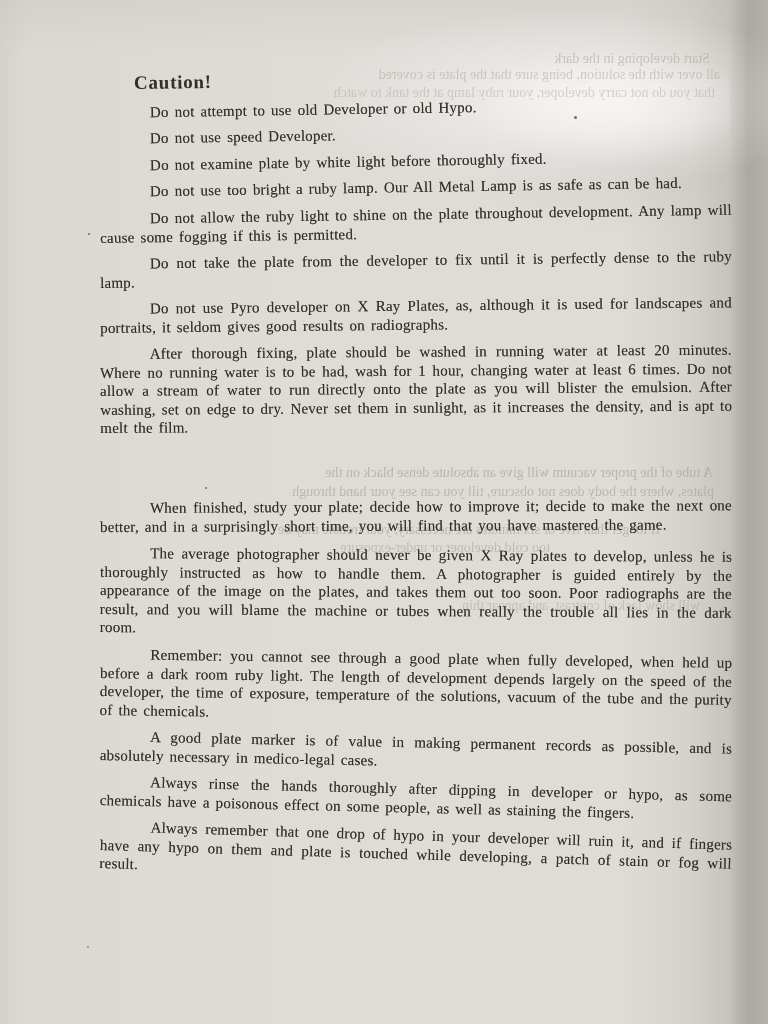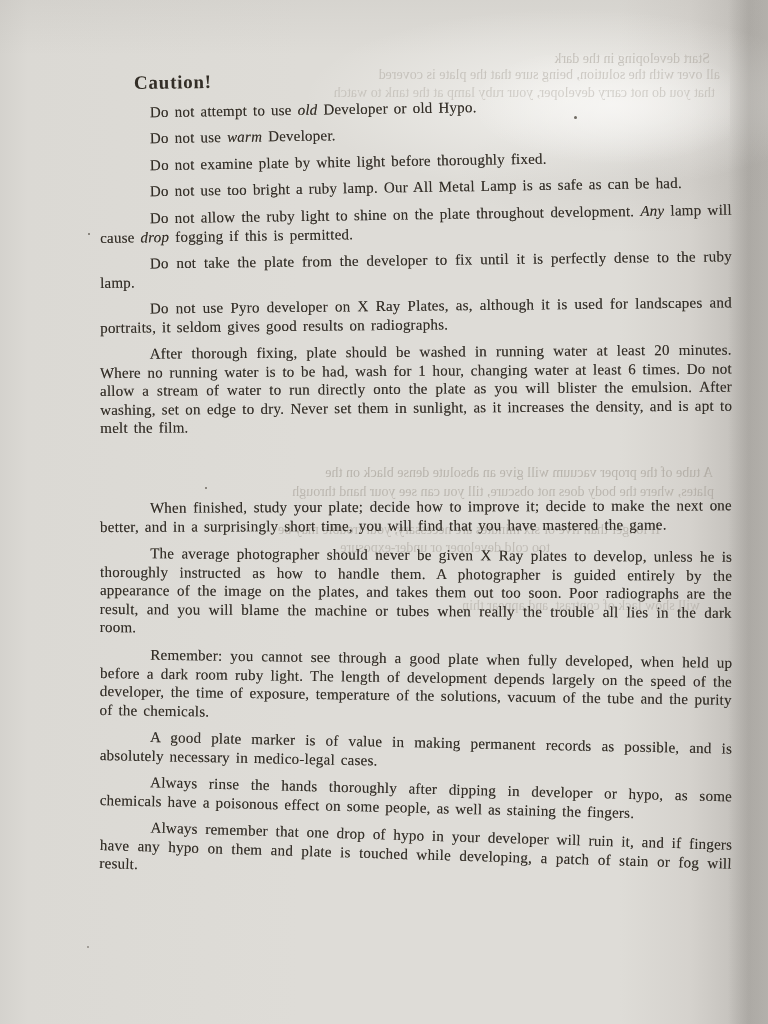--- a/index.html
+++ b/index.html
@@ -39,21 +39,21 @@
     font-size:19px;font-weight:bold;letter-spacing:0.04em;
     margin:0 0 11px 34px;
     transform:rotate(-0.8deg);transform-origin:left center;
   }
   .para{
     margin:0 0 8px 0;
     text-indent:50px;
     transform-origin:left center;
     text-shadow:0 0 0.6px rgba(51,46,39,0.55);
   }
-  .it{font-style:italic;}
+  .it{}
   .r1{transform:rotate(-0.9deg);}
   .r2{transform:rotate(-0.9deg);}
   .r3{transform:rotate(-0.95deg);}
   .r4{transform:rotate(-0.9deg);}
   .r5{transform:rotate(-0.85deg);}
   .r6{transform:rotate(-0.7deg);}
   .r7{transform:rotate(-0.6deg);}
   .r8{transform:rotate(-0.4deg);margin-bottom:62px;}
   .r9{transform:rotate(-0.25deg);}
   .r10{transform:rotate(0.35deg);}
@@ -97,24 +97,24 @@
   <div class="ghost g2">that you do not carry developer, your ruby lamp at the tank to watch</div>
   <div class="ghost g3">A tube of the proper vacuum will give an absolute dense black on the</div>
   <div class="ghost g4">plates, where the body does not obscure, till you can see your hand through</div>
   <div class="ghost g5">If longer than five or six minutes are necessary, your trouble may be</div>
   <div class="ghost g6">too cold developer or under-exposure</div>
   <div class="ghost g7">will show lack of contrast, and appear thin</div>
 
   <main class="column">
     <h1 class="heading">Caution!</h1>
     <p class="para r1"><span>Do not attempt to use </span><span class="it">old</span><span> Developer or old Hypo.</span></p>
-    <p class="para r2"><span>Do not use </span><span class="it">warm</span><span> Developer.</span></p>
+    <p class="para r2"><span>Do not use </span><span class="it">speed</span><span> Developer.</span></p>
     <p class="para r3"><span>Do not examine plate by white light before thoroughly fixed.</span></p>
     <p class="para r4"><span>Do not use too bright a ruby lamp. Our All Metal Lamp is as safe as can be had.</span></p>
-    <p class="para r5"><span>Do not allow the ruby light to shine on the plate throughout development. </span><span class="it">Any</span><span> lamp will cause </span><span class="it">drop</span><span> fogging if this is permitted.</span></p>
+    <p class="para r5"><span>Do not allow the ruby light to shine on the plate throughout development. </span><span class="it">Any</span><span> lamp will cause </span><span class="it">some</span><span> fogging if this is permitted.</span></p>
     <p class="para r6"><span>Do not take the plate from the developer to fix until it is perfectly dense to the ruby lamp.</span></p>
     <p class="para r7"><span>Do not use Pyro developer on X Ray Plates, as, although it is used for landscapes and portraits, it seldom gives good results on radiographs.</span></p>
     <p class="para r8"><span>After thorough fixing, plate should be washed in running water at least 20 minutes. Where no running water is to be had, wash for 1 hour, changing water at least 6 times. Do not allow a stream of water to run directly onto the plate as you will blister the emulsion. After washing, set on edge to dry. Never set them in sunlight, as it increases the density, and is apt to melt the film.</span></p>
     <p class="para r9"><span>When finished, study your plate; decide how to improve it; decide to make the next one better, and in a surprisingly short time, you will find that you have mastered the game.</span></p>
     <p class="para r10"><span>The average photographer should never be given X Ray plates to develop, unless he is thoroughly instructed as how to handle them. A photographer is guided entirely by the appearance of the image on the plates, and takes them out too soon. Poor radiographs are the result, and you will blame the machine or tubes when really the trouble all lies in the dark room.</span></p>
     <p class="para r11"><span>Remember: you cannot see through a good plate when fully developed, when held up before a dark room ruby light. The length of development depends largely on the speed of the developer, the time of exposure, temperature of the solutions, vacuum of the tube and the purity of the chemicals.</span></p>
     <p class="para r12"><span>A good plate marker is of value in making permanent records as possible, and is absolutely necessary in medico-legal cases.</span></p>
     <p class="para r13"><span>Always rinse the hands thoroughly after dipping in developer or hypo, as some chemicals have a poisonous effect on some people, as well as staining the fingers.</span></p>
     <p class="para r14"><span>Always remember that one drop of hypo in your developer will ruin it, and if fingers have any hypo on them and plate is touched while developing, a patch of stain or fog will result.</span></p>
   </main>

